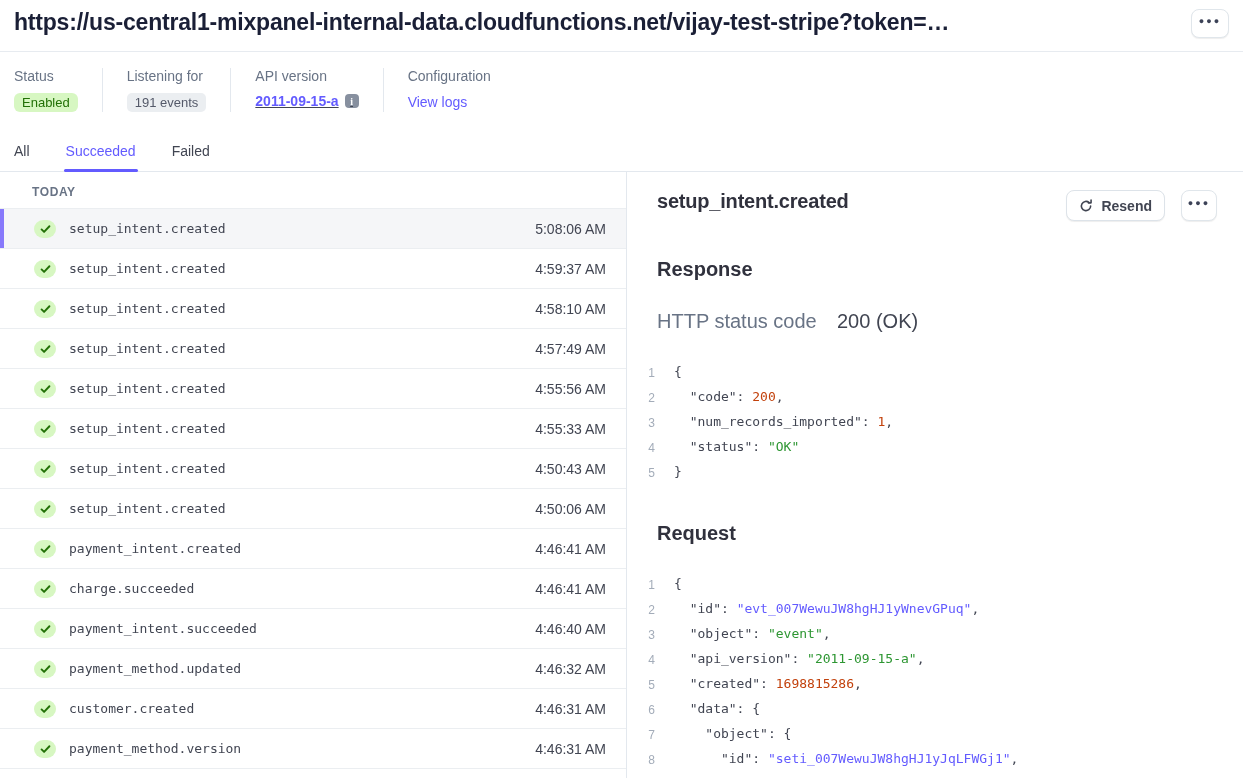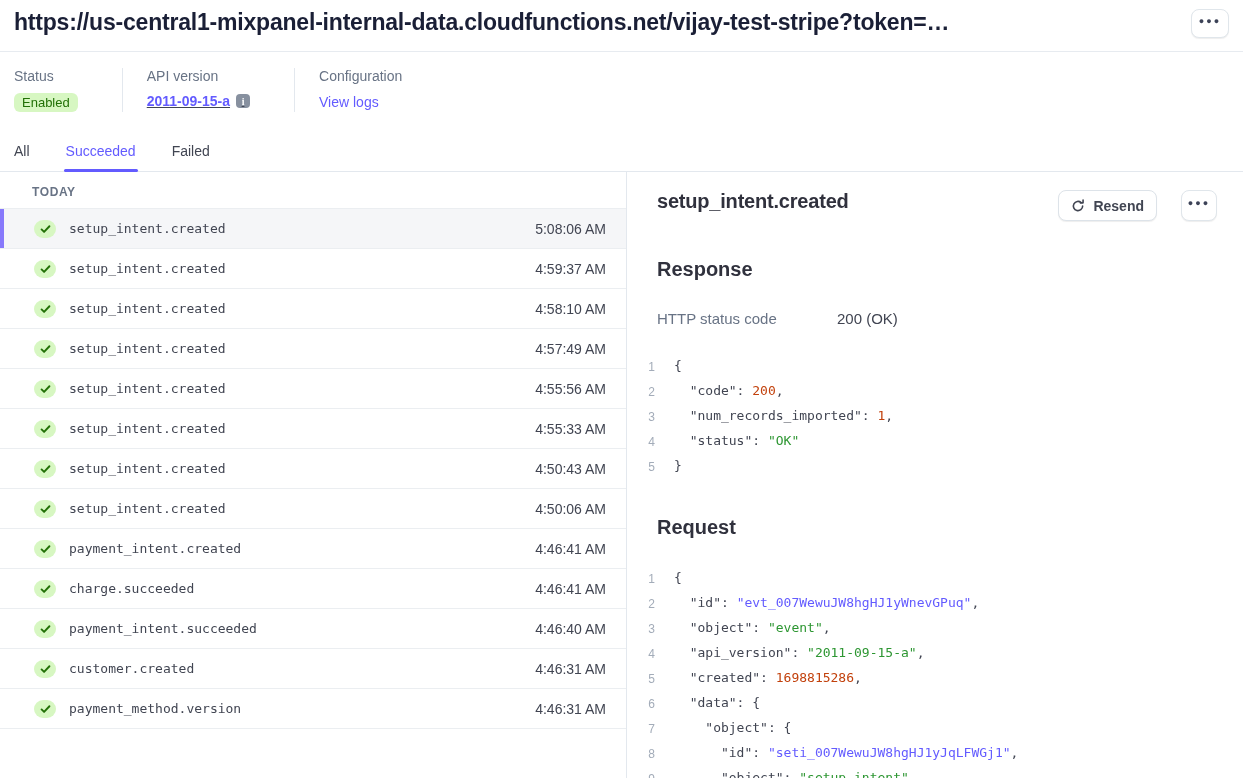--- a/index.html
+++ b/index.html
@@ -13,21 +13,21 @@
   .header { display:flex; justify-content:space-between; align-items:flex-start;
     padding:9px 14px 0 14px; height:52px; border-bottom:1px solid #e7ebf0; }
   .url-title { font-size:23px; font-weight:800; color:#1a1f36; letter-spacing:-0.2px;
     white-space:nowrap; overflow:hidden; }
   .icon-btn { width:38px; height:29px; border:1px solid #e0e6eb; border-radius:8px;
     background:#fff; box-shadow:0 1px 1px rgba(0,0,0,0.07); color:#3c4257;
     display:flex; align-items:center; justify-content:center; cursor:pointer; flex:none; }
   .dots { font-size:9px; letter-spacing:2px; font-weight:700; line-height:1; padding-bottom:4px; }
 
   
-  .summary { display:flex; padding:16px 16px 18px 14px;gap:20px; }
+  .summary { display:flex; padding:16px 16px 18px 14px; }
   .sum-col { padding:0 24px; border-left:1px solid #e3e8ee; }
   .sum-col:first-child { padding-left:0; border-left:none; }
   .sum-label { font-size:14px; color:#687385; margin-bottom:9px; }
   .badge { display:inline-block; font-size:13px; font-weight:500; padding:2px 8px; border-radius:5px; }
   .badge-green { background:#d7f7c2; color:#217005;border-radius:6px; }
   .badge-gray  { background:#ebeef1; color:#545969; }
   .link { color:#635bff; font-size:14px; font-weight:500; cursor:pointer; text-decoration:none; }
   .apirow { display:flex; align-items:center; gap:6px;text-decoration:underline; }
   .info-icon { width:14px; height:14px; border-radius:4px; background:#87909f; color:#fff;
     font-size:10px; font-weight:700; display:flex; align-items:center; justify-content:center;
@@ -55,26 +55,26 @@
   .check-pill { width:22px; height:18px; border-radius:9px; background:#d7f7c2;
     display:flex; align-items:center; justify-content:center; margin-left:34px; flex:none; }
   .ev-name { font-family:"DejaVu Sans Mono", monospace; font-size:13px; color:#414552;
     margin-left:13px; }
   .ev-time { margin-left:auto; font-size:14px; color:#414552; }
 
   
   .detail-panel { flex:1; padding:18px 26px 0 30px; overflow:hidden; }
   .detail-head { display:flex; align-items:flex-start; justify-content:space-between; }
   .detail-title { font-size:20px; font-weight:700; color:#30313d; letter-spacing:-0.2px; }
-  .head-actions { display:flex; gap:24px; }
+  .head-actions { display:flex; gap:16px; }
   .btn { height:31px; border:1px solid #dde3e9; border-radius:8px; background:#fff;
     box-shadow:0 1px 1px rgba(0,0,0,0.07); display:flex; align-items:center; gap:8px;
     padding:0 12px; font-size:14px; font-weight:600; color:#414552; cursor:pointer; }
   .section-heading { font-size:20px; font-weight:700; color:#30313d; margin-top:37px; }
-  .kv-row { display:flex; margin-top:29px; font-size:15px;align-items:center; }
+  .kv-row { display:flex; margin-top:29px; font-size:20px;align-items:center; }
   .kv-label { color:#687385; width:180px; flex:none; }
   .kv-value { color:#414552; }
 
   .code-block { margin-top:27px; margin-left:-16px; }
   .code-line { display:flex; line-height:23px; }
   .ln { width:14px; text-align:right; font-size:12px; color:#a3acb9; flex:none; padding-top:2px; }
   .code-text { margin-left:19px; font-family:"DejaVu Sans Mono", monospace; font-size:13px;
     white-space:pre; }
   .c-d { color:#414552; }
   .c-n { color:#c2410c; }
@@ -90,20 +90,24 @@
     <span class="dots">●●●</span>
   </div>
 </div>
 
 <div class="summary">
   <div class="sum-col">
     <div class="sum-label">Status</div>
     <span class="badge badge-green">Enabled</span>
   </div>
   <div class="sum-col">
+    <div class="sum-label">Listening for</div>
+    <span class="badge badge-gray">191 events</span>
+  </div>
+  <div class="sum-col">
     <div class="sum-label">API version</div>
     <div class="apirow">
       <a class="link" style="font-weight:700">2011-09-15-a</a>
       <span class="info-icon">i</span>
     </div>
   </div>
   <div class="sum-col">
     <div class="sum-label">Configuration</div>
     <a class="link">View logs</a>
   </div>
@@ -211,20 +215,29 @@
           <span class="ev-time">4:46:41 AM</span>
         </div>
         <div class="event-row">
           <span class="check-pill">
             <svg width="11" height="10" viewBox="0 0 14 12">
               <path d="M2 6.5l3.2 3.2L12 2.5" stroke="#217005" stroke-width="2.4" fill="none" stroke-linecap="round" stroke-linejoin="round"></path>
             </svg>
           </span>
           <span class="ev-name">payment_intent.succeeded</span>
           <span class="ev-time">4:46:40 AM</span>
+        </div>
+        <div class="event-row">
+          <span class="check-pill">
+            <svg width="11" height="10" viewBox="0 0 14 12">
+              <path d="M2 6.5l3.2 3.2L12 2.5" stroke="#217005" stroke-width="2.4" fill="none" stroke-linecap="round" stroke-linejoin="round"></path>
+            </svg>
+          </span>
+          <span class="ev-name">payment_method.updated</span>
+          <span class="ev-time">4:46:32 AM</span>
         </div>
         <div class="event-row">
           <span class="check-pill">
             <svg width="11" height="10" viewBox="0 0 14 12">
               <path d="M2 6.5l3.2 3.2L12 2.5" stroke="#217005" stroke-width="2.4" fill="none" stroke-linecap="round" stroke-linejoin="round"></path>
             </svg>
           </span>
           <span class="ev-name">customer.created</span>
           <span class="ev-time">4:46:31 AM</span>
         </div>

